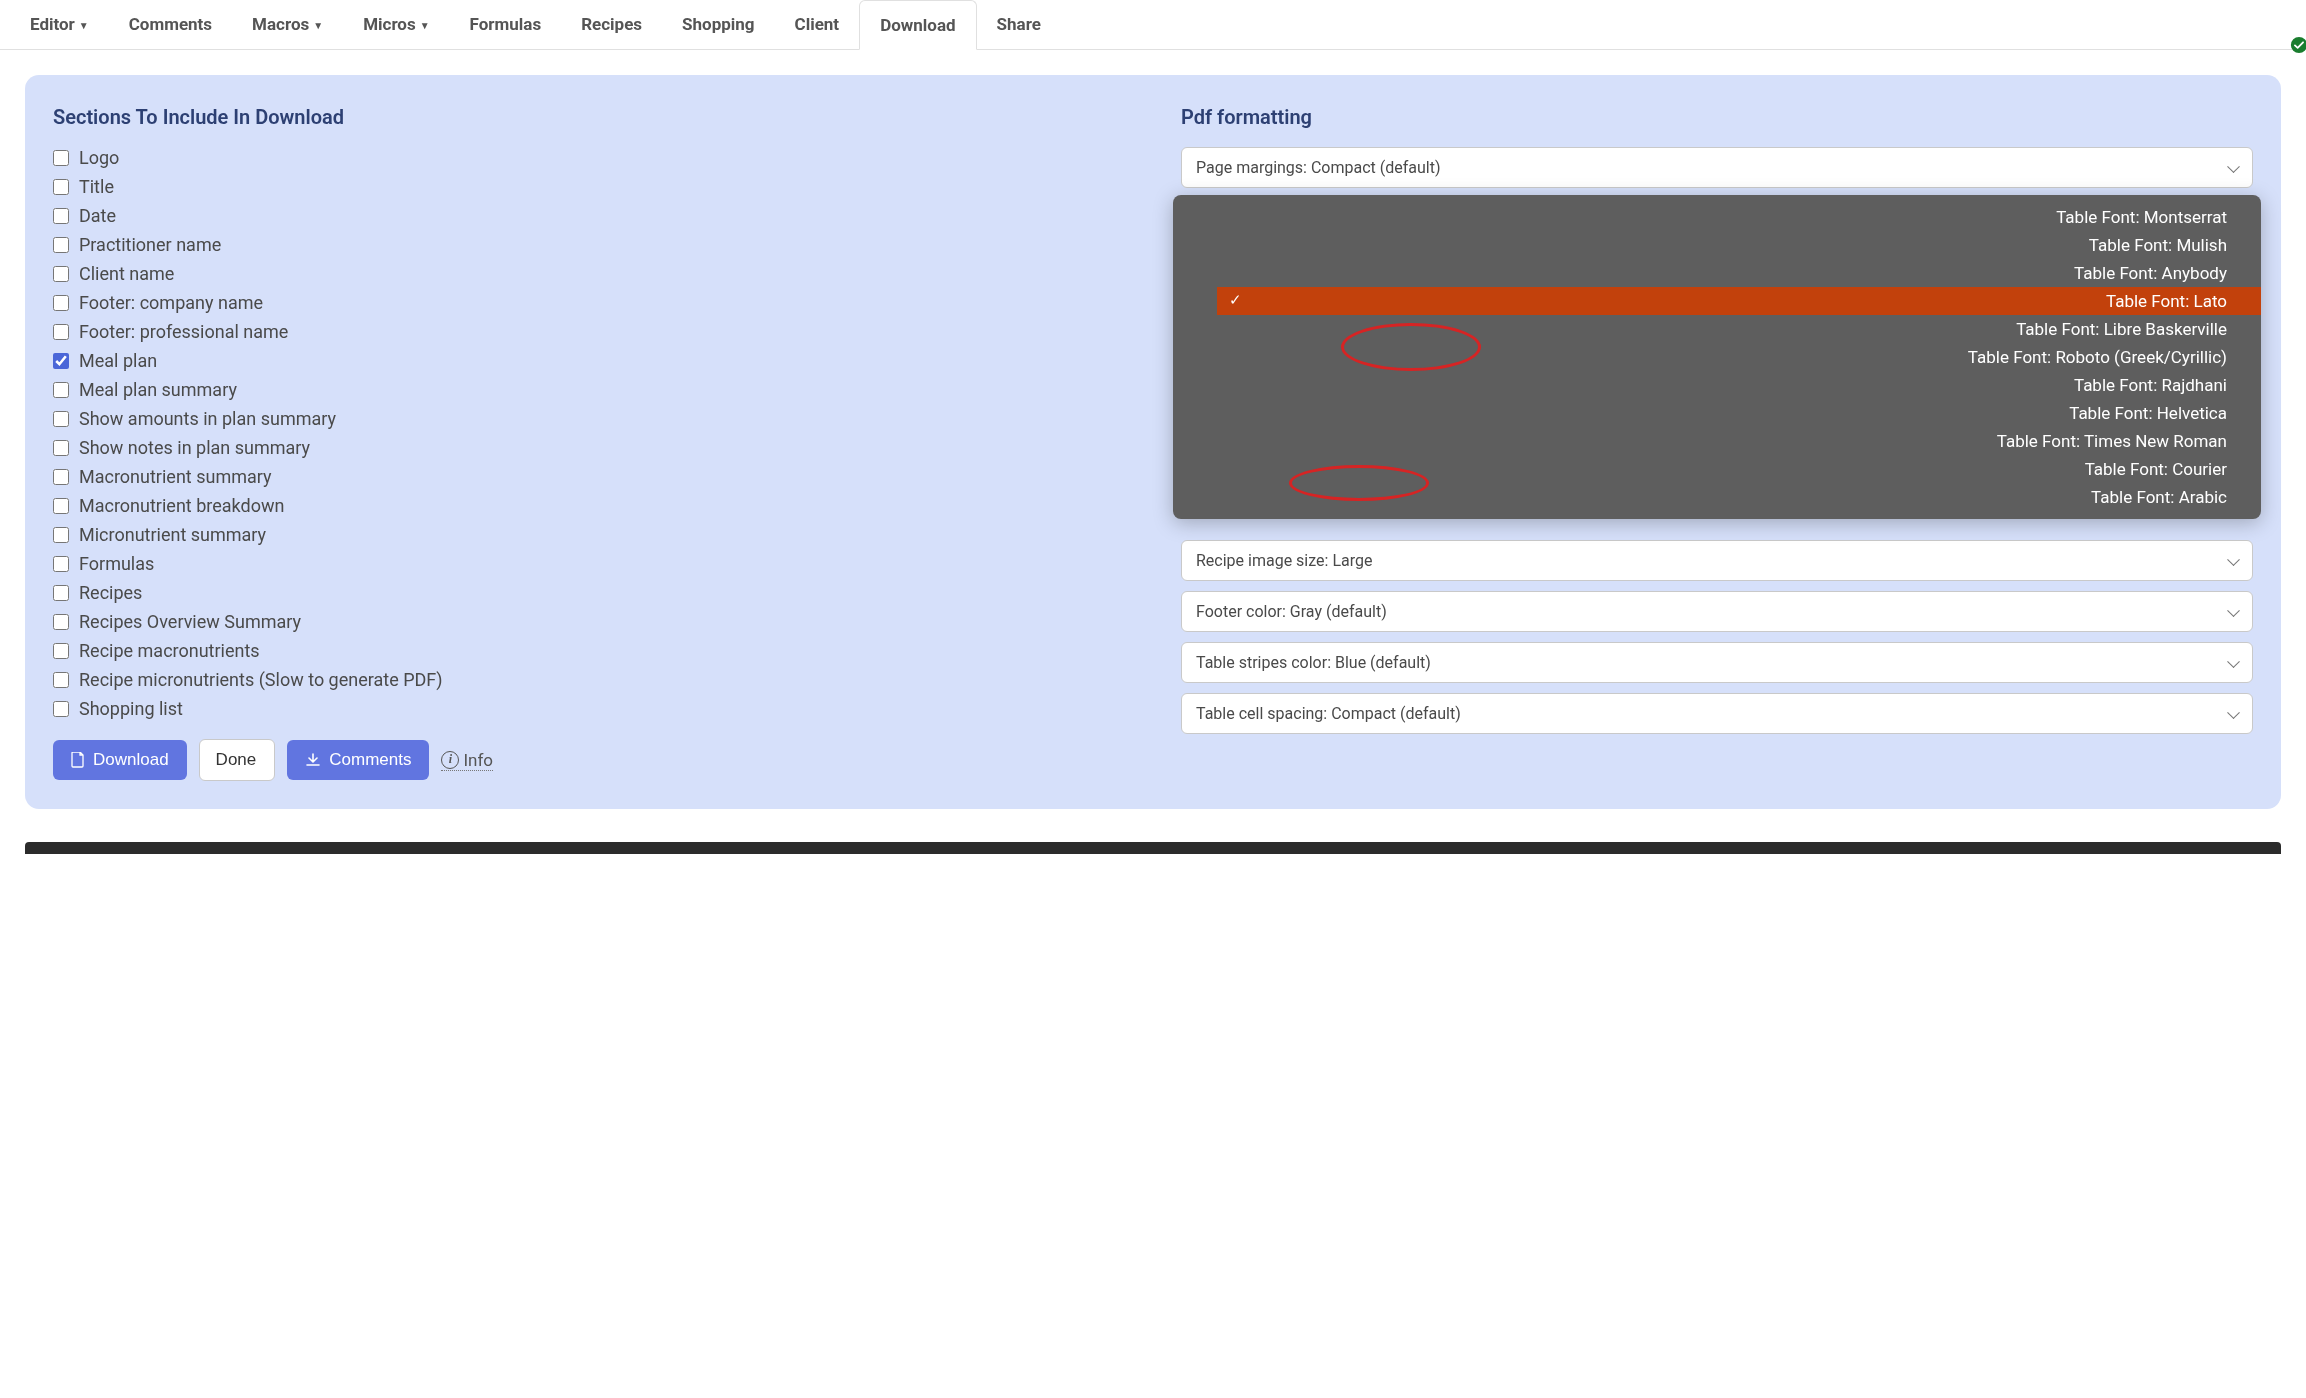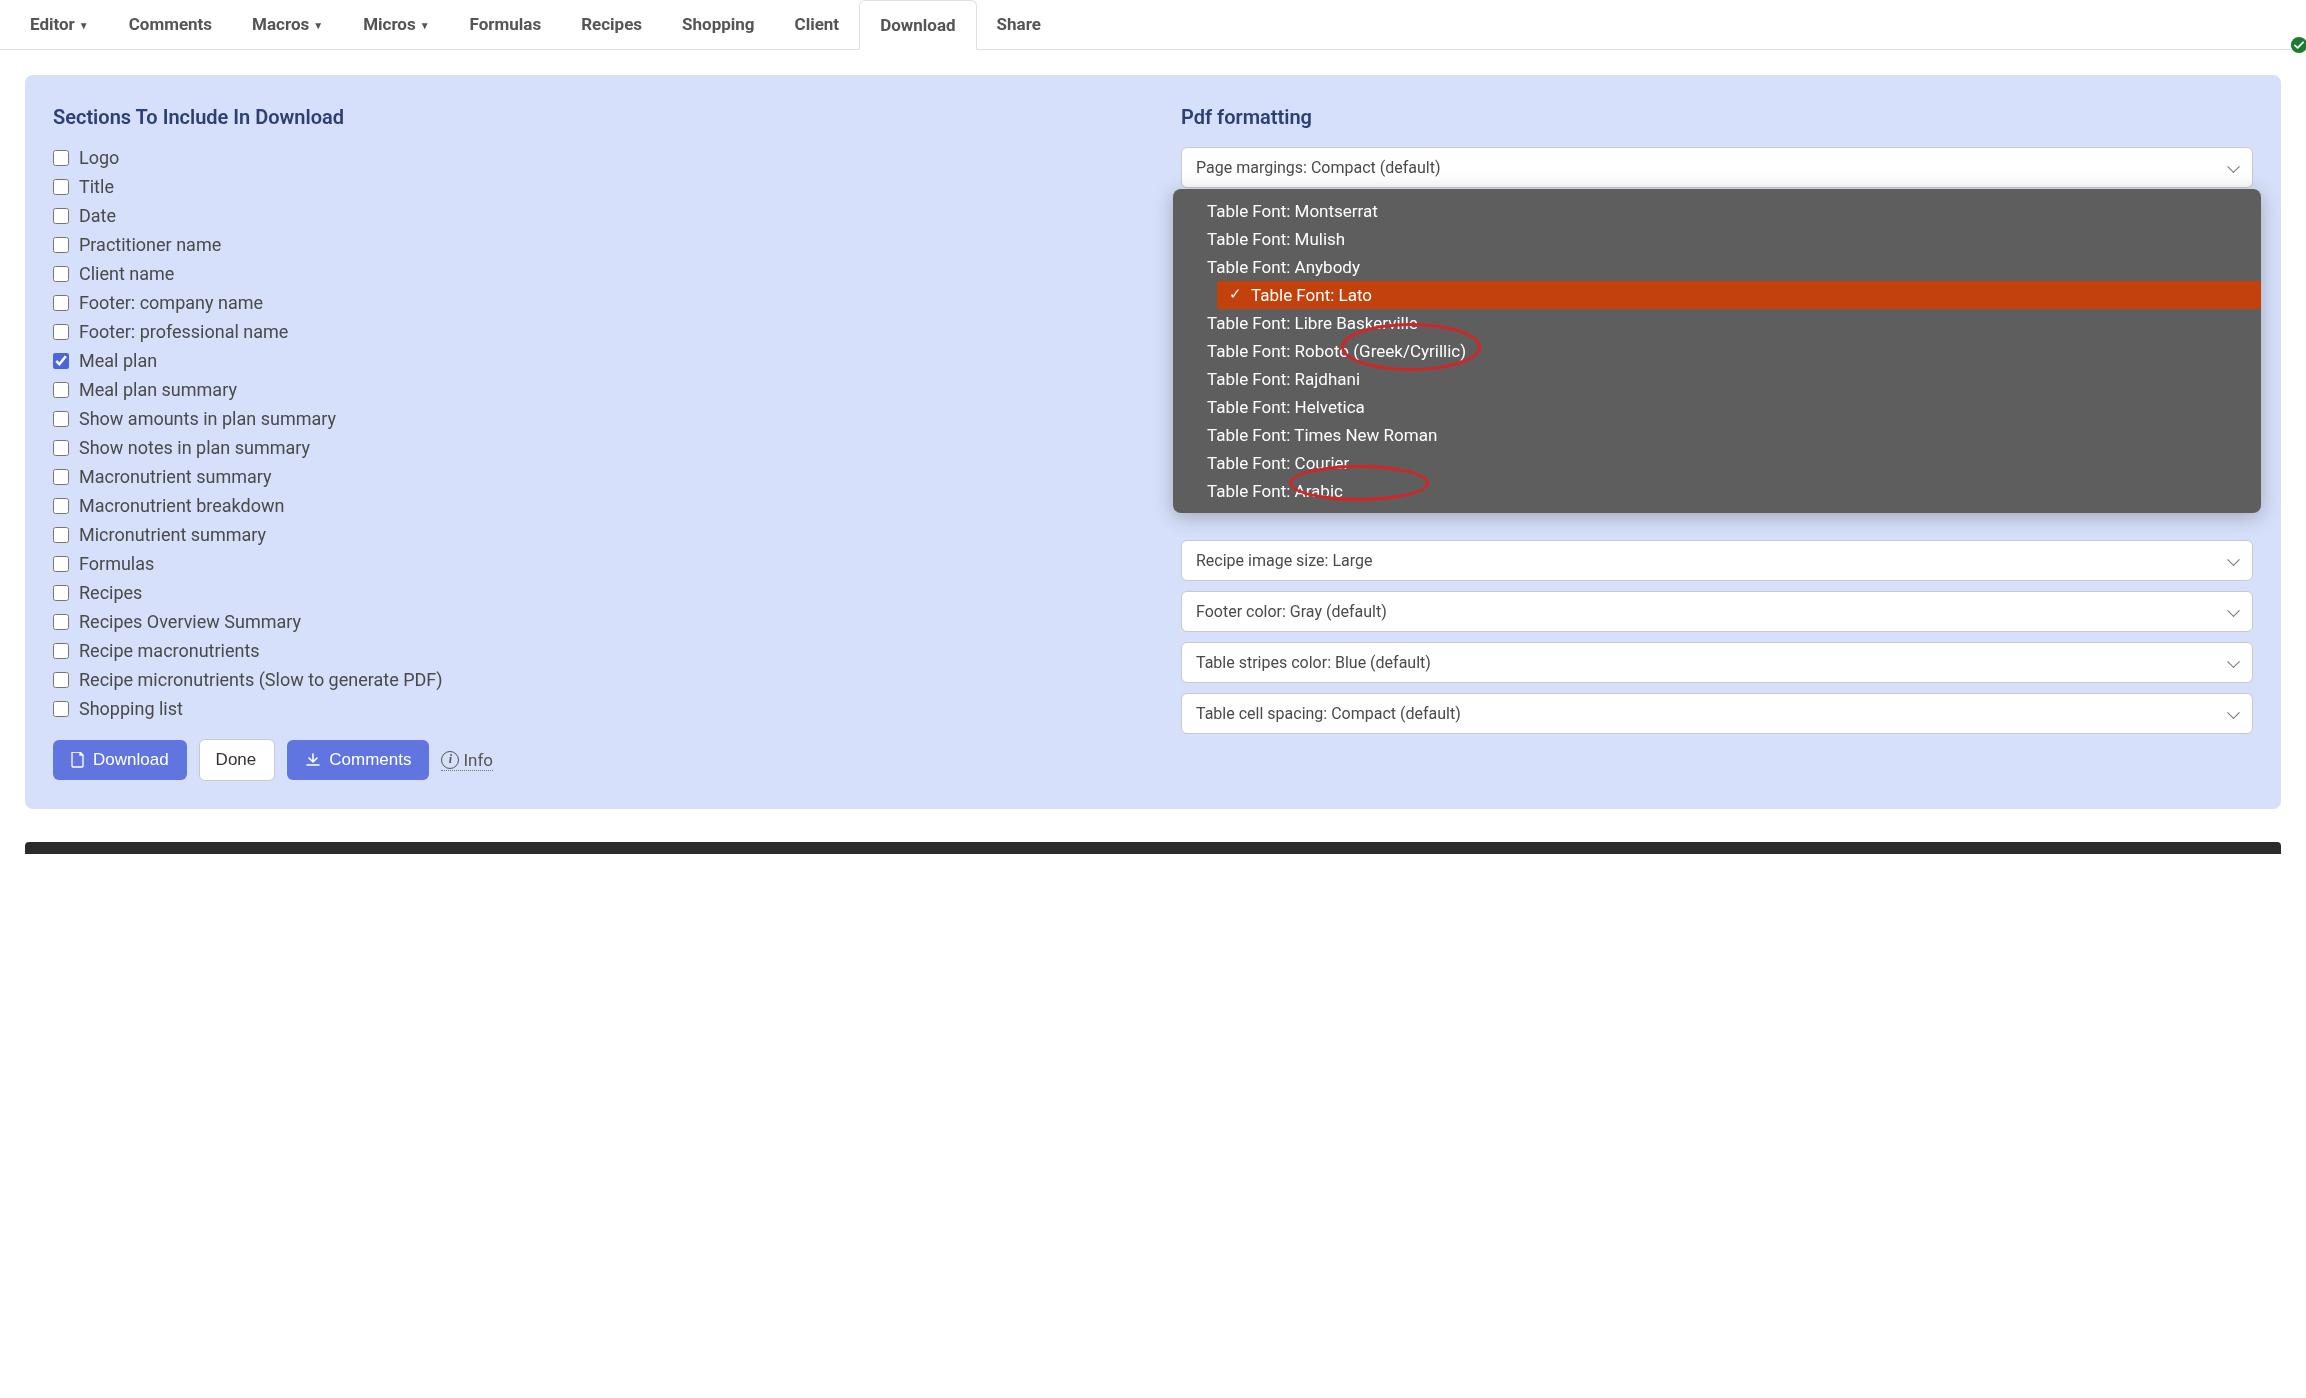--- a/index.html
+++ b/index.html
@@ -32,21 +32,21 @@
       font-size: 10px;
       margin-left: 4px;
       vertical-align: middle;
     }
     .page-wrap {
       padding: 25px;
       position: relative;
     }
     .card {
       background: #d6e0fa;
-      border-radius: 8px;
+      border-radius: 14px;
       padding: 30px 28px 28px 28px;
       display: flex;
       gap: 56px;
       position: relative;
     }
     .status-check {
       position: absolute;
       top: -14px;
       right: -2px;
       width: 18px;
@@ -99,28 +99,29 @@
       height: 8px;
       border-right: 1.5px solid #777;
       border-bottom: 1.5px solid #777;
       transform: translateY(-65%) rotate(45deg);
     }
     .right-col-inner {
       position: relative;
     }
     .dropdown-menu {
       position: absolute;
-      top: 42px;
+      top: 48px;
       left: -8px;
       right: -8px;
       background: #5e5e5e;
       border-radius: 8px;
       padding: 8px 0;
       z-index: 100;
       box-shadow: 0 4px 20px rgba(0,0,0,0.25);
+      text-align: right;
     }
     .dropdown-item {
       padding: 4px 34px 4px 34px;
       color: #fff;
       font-size: 17px;
       cursor: pointer;
       position: relative;
     }
     .dropdown-item.selected {
       background: #c2410c;

